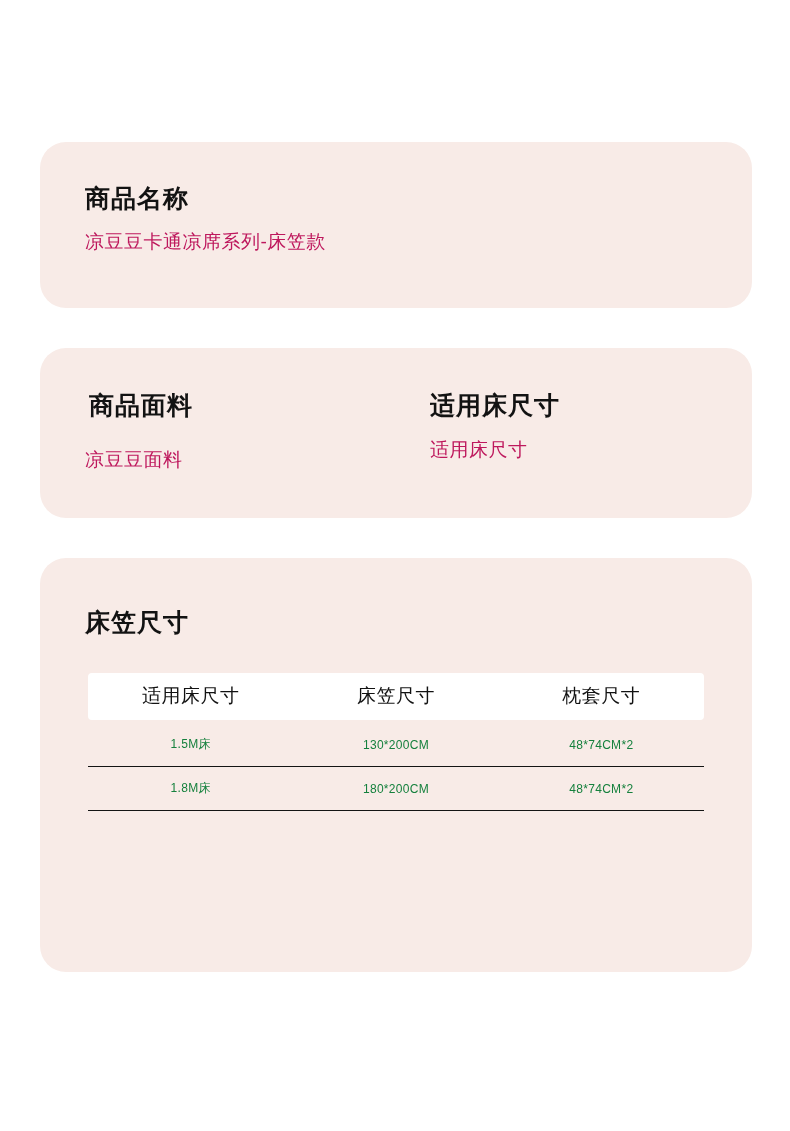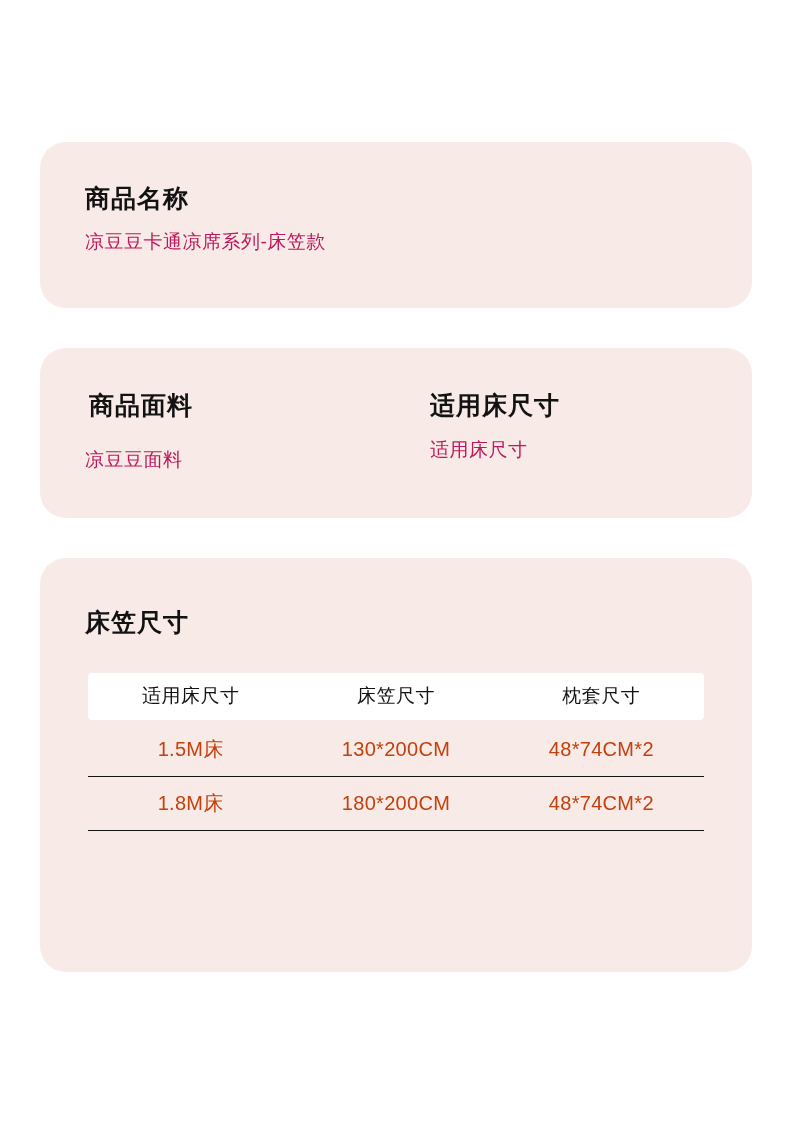--- a/index.html
+++ b/index.html
@@ -112,22 +112,22 @@
   }
   .size-table thead tr th:first-child {
     border-top-left-radius: 4px;
     border-bottom-left-radius: 4px;
   }
   .size-table thead tr th:last-child {
     border-top-right-radius: 4px;
     border-bottom-right-radius: 4px;
   }
   .size-table td {
-    font-size: 20px;
-    color: #c2410c;
+    font-size: 12px;
+    color: #15803d;
     padding: 13px 0 13px 0;
     text-align: center;
     border-bottom: 1px solid #141414;
     letter-spacing: 0.3px;
   }
   .size-table tbody tr:first-child td {
     padding-top: 16px;
   }
 </style>
 </head>

